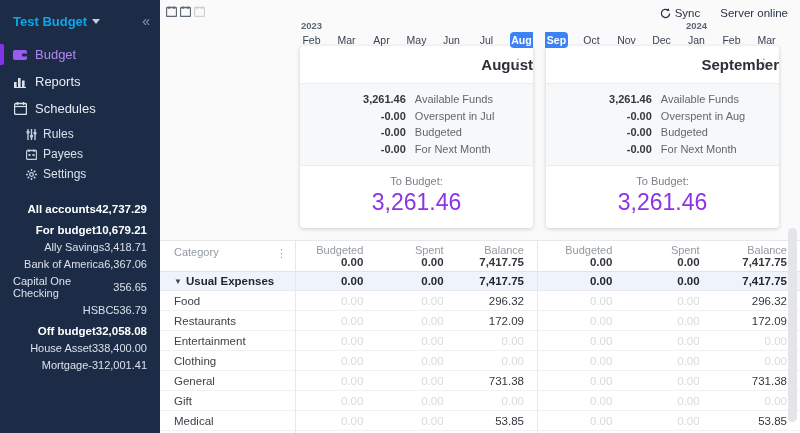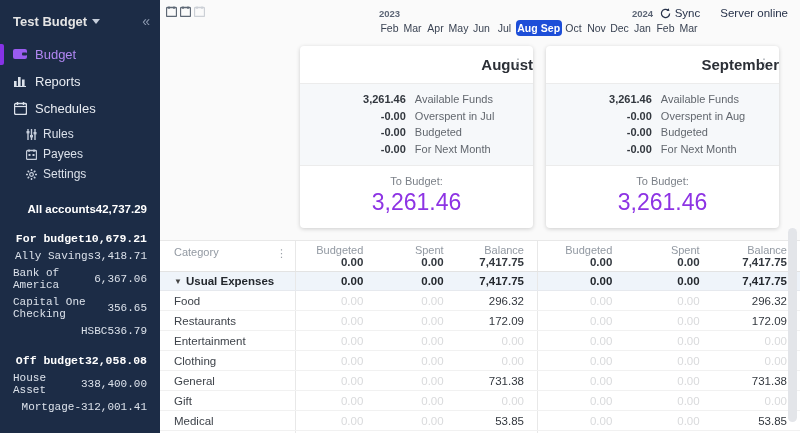--- a/index.html
+++ b/index.html
@@ -4,52 +4,52 @@
 <style>
   * { margin:0; padding:0; box-sizing:border-box; }
   html,body { width:800px; height:433px; overflow:hidden; }
   body { font-family:"Liberation Sans", sans-serif; background:#fff; }
   .app { display:flex; width:800px; height:433px; overflow:hidden; }
 
   
   .sidebar { width:160px; min-width:160px; background:#1c2c46; color:#e7ebf1; height:433px;
              display:flex; flex-direction:column; font-size:13px; position:relative; }
   .sb-header { display:flex; align-items:center; justify-content:space-between; padding:13px 12px 10px 13px; }
-  .sb-title { display:flex; align-items:center; gap:5px; font-weight:bold; color:#e5e5e5; font-size:13px; cursor:pointer; }
+  .sb-title { display:flex; align-items:center; gap:5px; font-weight:bold; color:#0ea5e9; font-size:13px; cursor:pointer; }
   .caret-down { width:0; height:0; border-left:4px solid transparent; border-right:4px solid transparent; border-top:5px solid #c6cedb; margin-top:1px; }
   .collapse { color:#8d9ab0; font-size:14px; letter-spacing:-2px; cursor:pointer; }
   .nav { margin-top:2px; }
-  .nav-item { display:flex; align-items:flex-start; gap:8px; padding:6px 24px 6px 13px; color:#e7ebf1; position:relative; cursor:pointer; }
+  .nav-item { display:flex; align-items:center; gap:8px; padding:6px 24px 6px 13px; color:#e7ebf1; position:relative; cursor:pointer; }
   .nav-item.active { color:#b187f2; }
   .nav-item.active::before { content:""; position:absolute; left:0; top:3px; bottom:3px; width:4px; background:#8633e6; border-radius:0 2px 2px 0; }
   .nav-icon { width:14px; height:14px; display:flex; align-items:center; justify-content:center; flex-shrink:0; }
   .more-row { display:flex; align-items:center; gap:8px; padding:8px 12px 4px 13px; color:#e7ebf1; cursor:pointer; }
   .sub-items { padding:2px 0 0 0; }
   .sub-item { display:flex; align-items:center; gap:6px; padding:3px 12px 3px 26px; font-size:12px; color:#dbe1ea; cursor:pointer; }
   .sub-icon { width:11px; height:11px; display:flex; align-items:center; justify-content:center; flex-shrink:0; }
   .accounts { margin-top:16px; padding:0 13px; font-size:11px; flex:1; }
   .acct-row { display:flex; justify-content:flex-end; align-items:center; padding:2.5px 0; color:#dbe1ea; cursor:pointer; }
   .acct-row.header { font-weight:bold; color:#fff; font-size:11.5px; }
-  .acct-group { margin-top:12px;font-family:Liberation Mono, monospace; }
+  .acct-group { margin-top:4px; }
 
   
   .main { flex:1; background:#fafafa; position:relative; height:433px; overflow:hidden; }
 
   
   .topbar { position:relative; height:45px; }
   .cal-toggles { position:absolute; left:6px; top:3px; display:flex; gap:3px; }
   .cal-toggle { cursor:pointer; }
   .top-right { position:absolute; right:12px; top:7px; display:flex; gap:20px; align-items:center;
                font-size:11.5px; color:#27324a; font-weight:500; }
   .sync-btn, .server-status { display:flex; align-items:center; gap:4px; cursor:pointer; }
-  .month-strip { position:absolute; left:140px; width:478px; top:8px; display:flex; justify-content:center; }
+  .month-strip { position:absolute; left:140px; width:478px; top:20px; display:flex; justify-content:space-between; }
   .m-cell { display:flex; flex-direction:column; align-items:center; width:23px; cursor:pointer; }
   .m-year { height:12px; font-size:9.5px; color:#5c6575; font-weight:600; white-space:nowrap; }
   .m-label { font-size:10.5px; color:#3a4353; padding:2px 0; width:100%; text-align:center; }
-  .m-cell.selected .m-label { background:#1d4ed8; color:#fff; font-weight:600; }
+  .m-cell.selected .m-label { background:#3b82f6; color:#fff; font-weight:600; }
   .m-cell.sel-start .m-label { border-radius:4px 0 0 4px; }
   .m-cell.sel-end .m-label { border-radius:0 4px 4px 0; }
 
   
   .cards { display:flex; gap:13px; padding-left:140px; margin-top:1px; }
   .card { width:233px; background:#fff; border-radius:4px; box-shadow:0 1px 4px rgba(0,0,0,0.18); overflow:hidden; }
   .card-header { position:relative; text-align:right; padding:10px 0 9px; }
   .card-title { font-size:15px; font-weight:600; color:#2b2f36; }
   .kebab { position:absolute; right:9px; top:10px; color:#9aa0a8; font-size:12px; letter-spacing:0; cursor:pointer; line-height:1.2; }
   .card-summary { background:#f6f8fa; border-top:1px solid #ececec; border-bottom:1px solid #ececec; padding:7px 10px 8px; }

